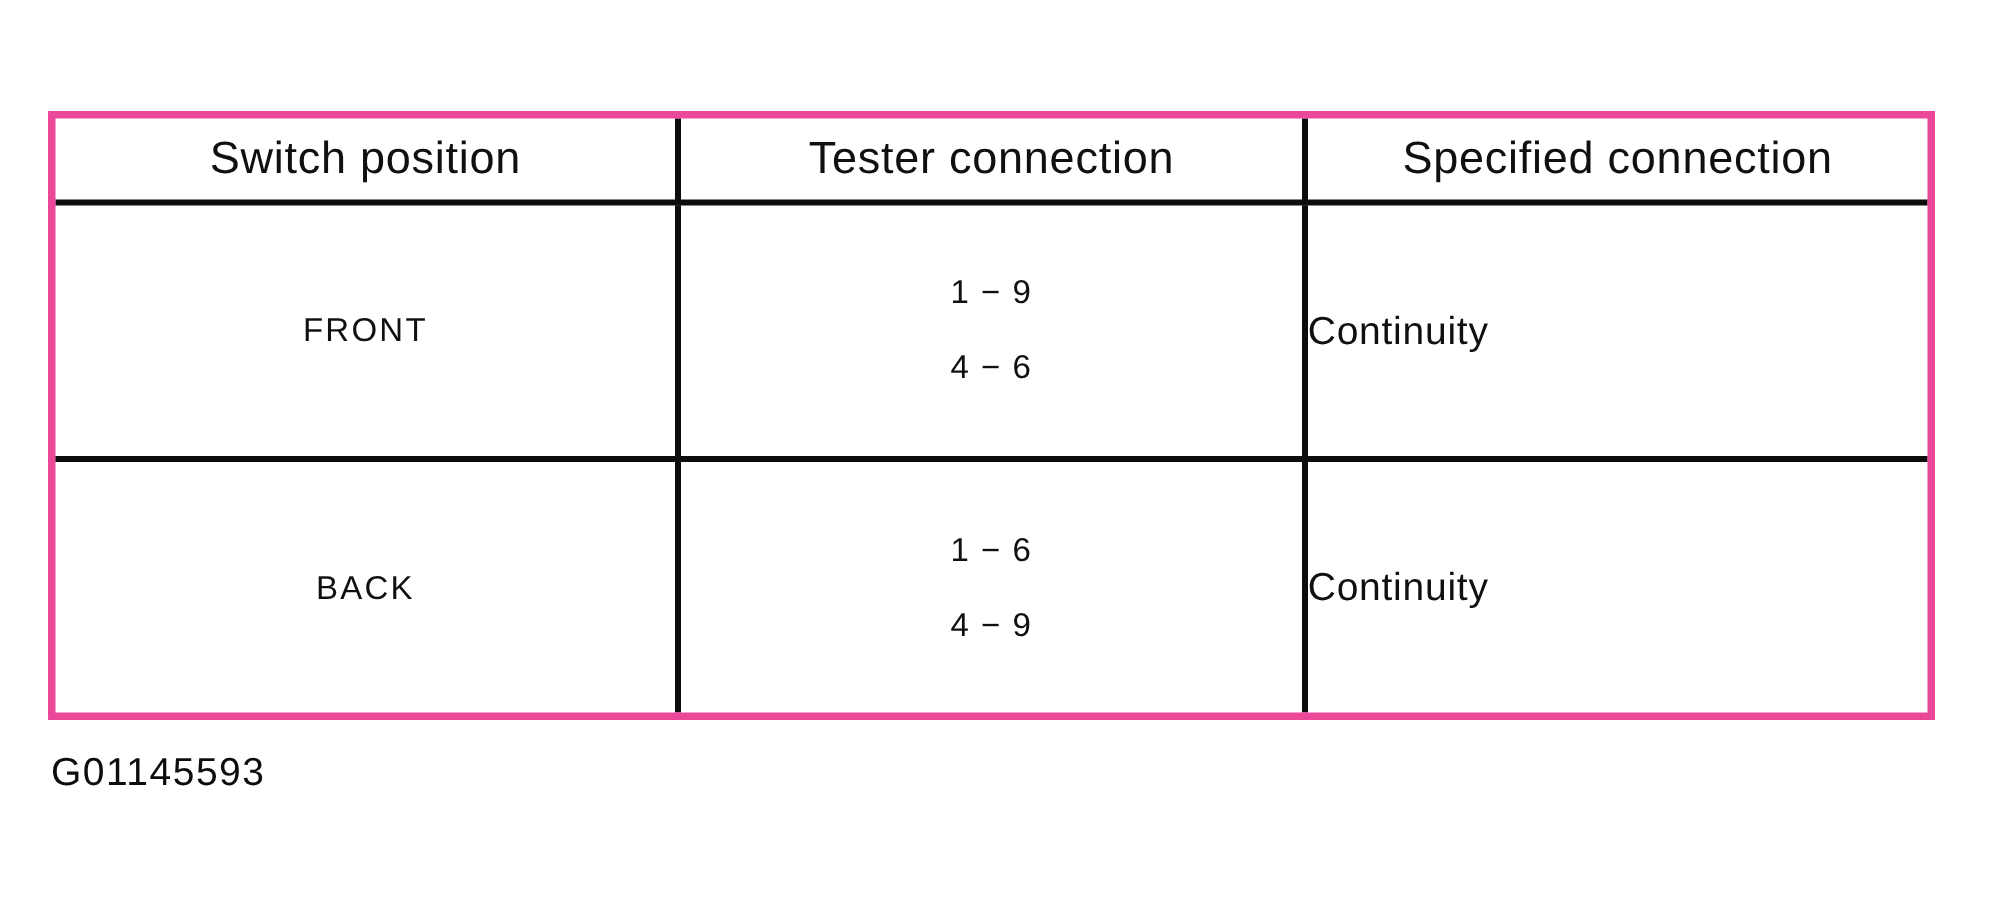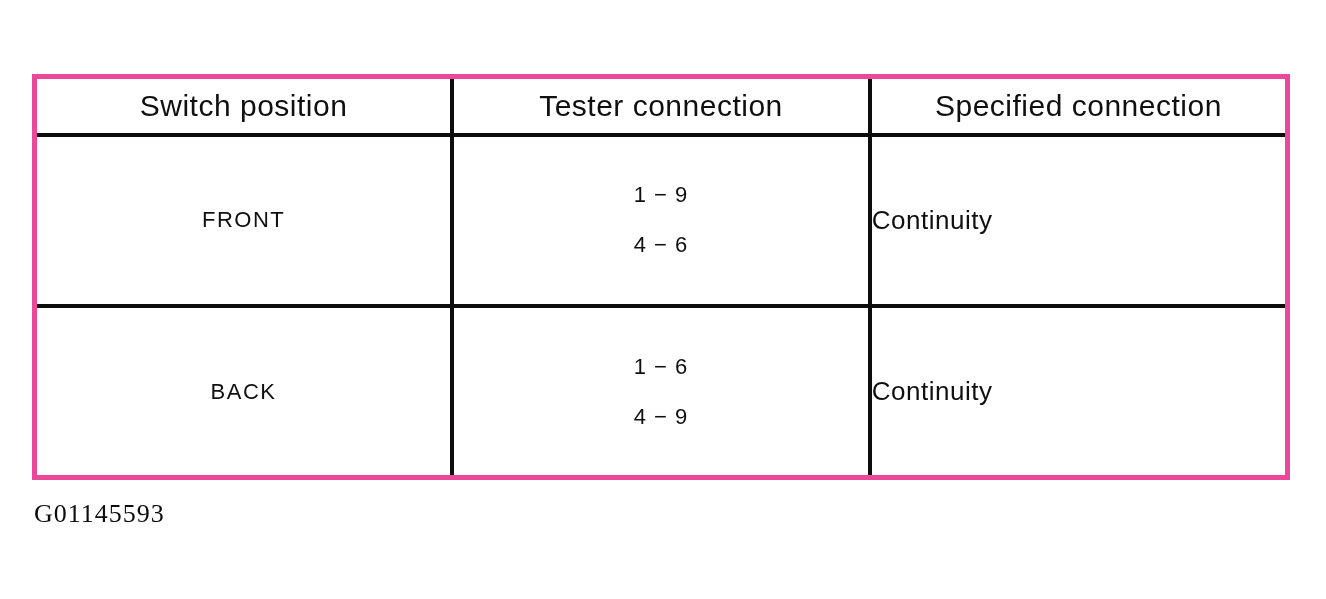--- a/index.html
+++ b/index.html
@@ -66,21 +66,20 @@
     padding-left: 14px;
     letter-spacing: 0.5px;
   }
   .figure-id {
     position: absolute;
     left: 34px;
     top: 499px;
     font-size: 26px;
     letter-spacing: 1px;
     color: #0d0d0d;
-    font-family: Liberation Serif, serif;
   }
 </style>
 </head>
 <body>
 
 <div class="spec-table-wrap">
   <table class="spec-table">
     <thead>
       <tr class="header-row">
         <th class="col-header">Switch position</th>

